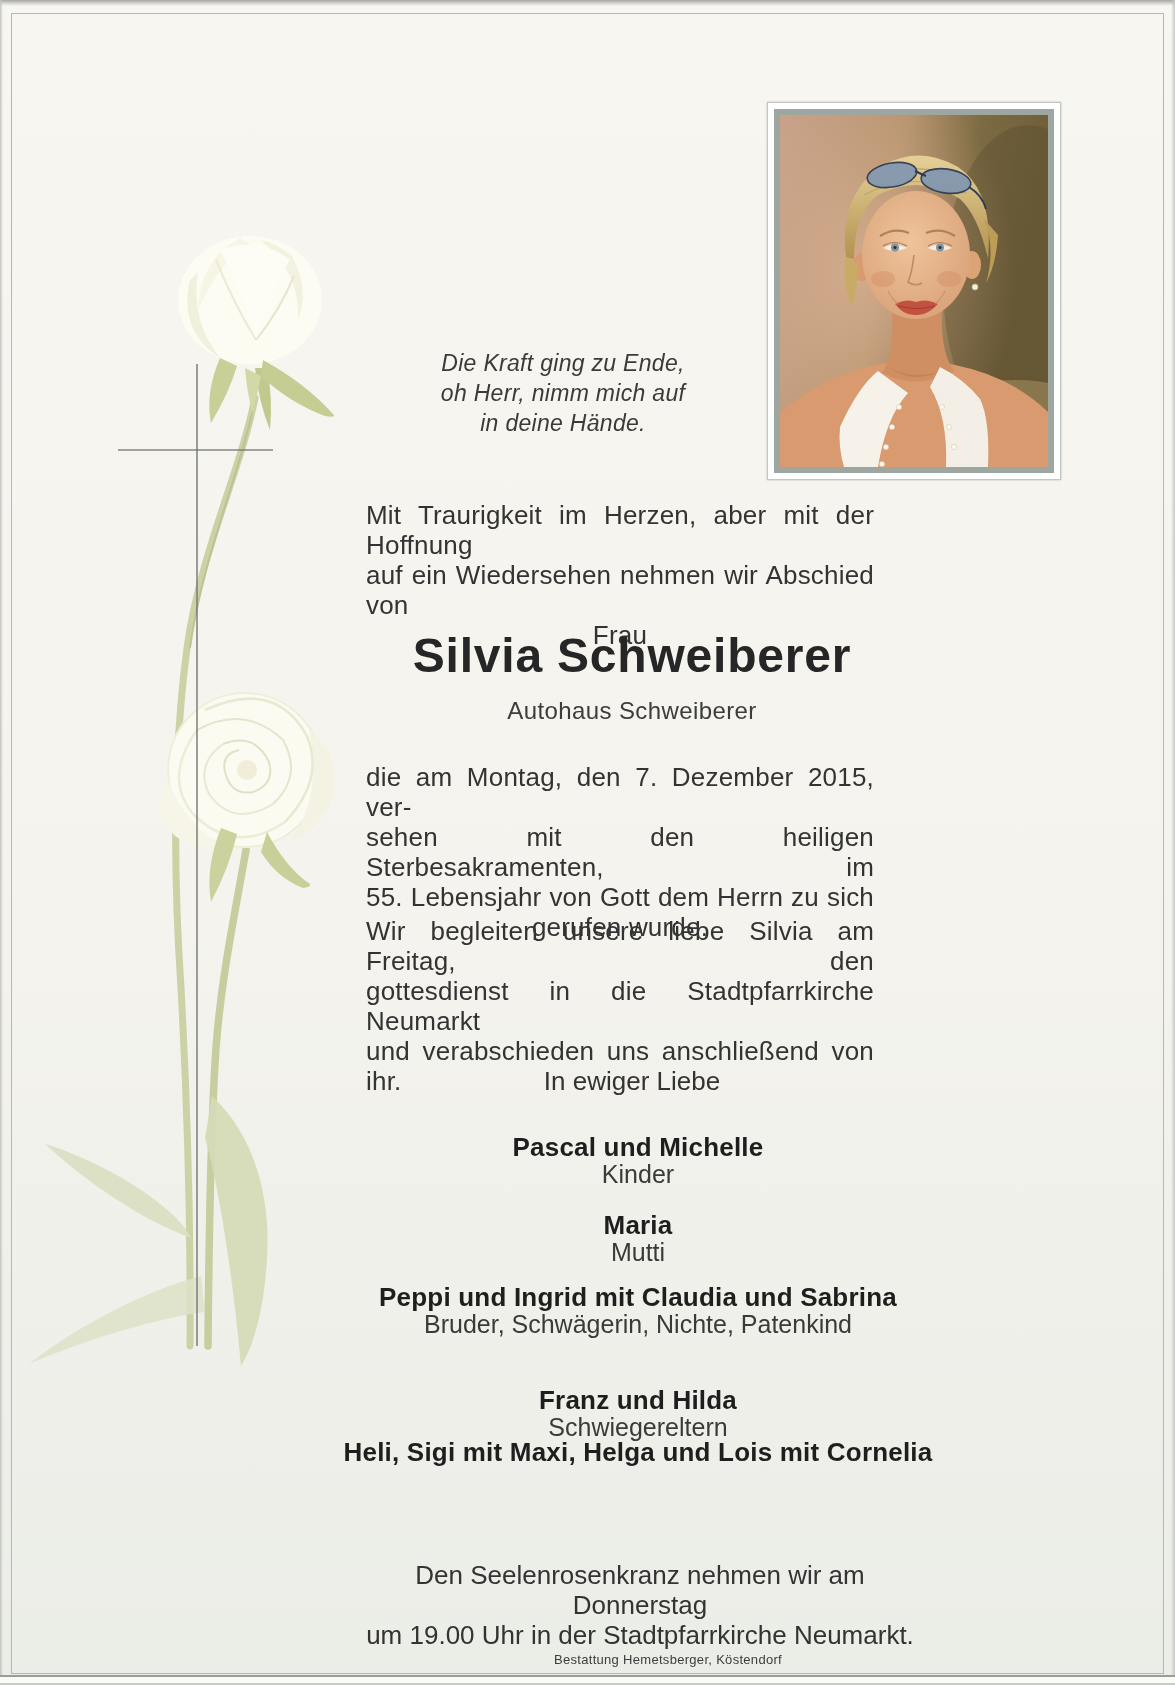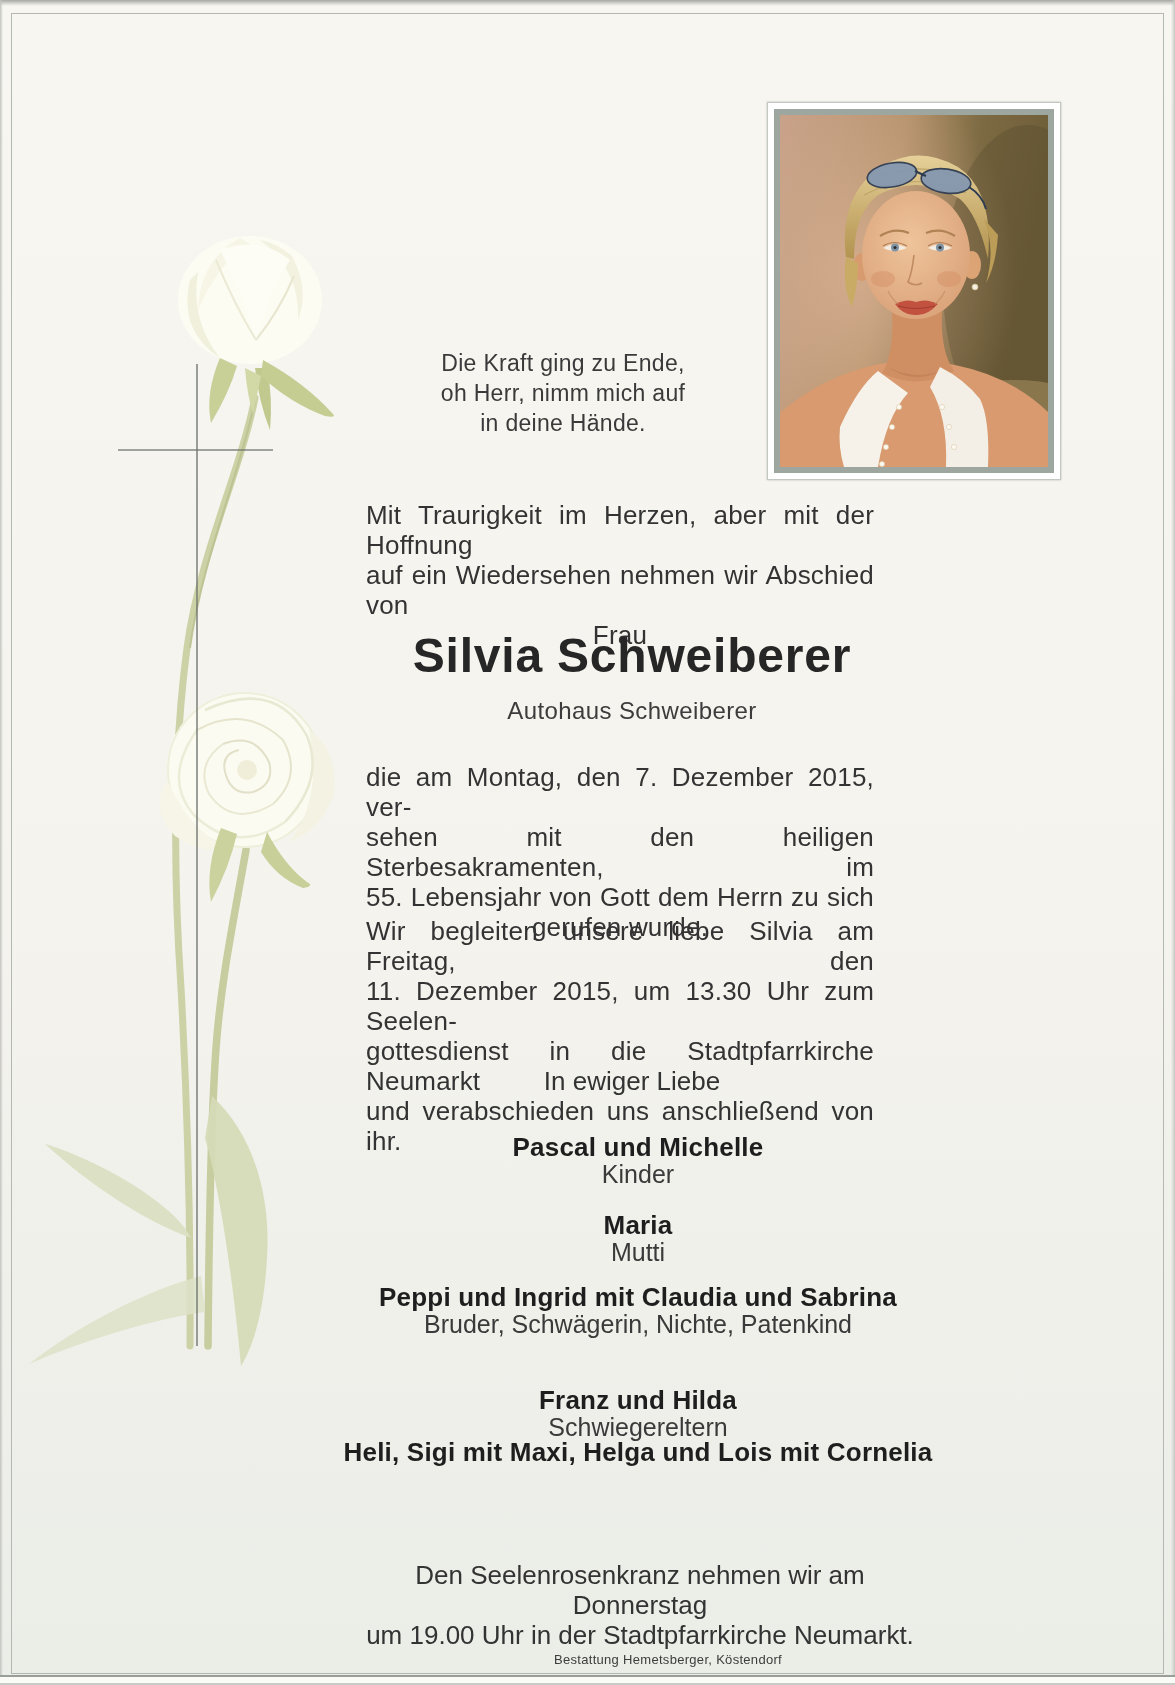--- a/index.html
+++ b/index.html
@@ -23,21 +23,21 @@
   
   .roses{position:absolute;left:15px;top:218px;width:330px;height:1150px;}
   
   .photo-frame{position:absolute;left:767px;top:102px;width:294px;height:378px;
     box-sizing:border-box;background:#ffffff;border:1px solid #c3c7c1;
     box-shadow:0 0 2px rgba(120,125,118,.45);padding:6px;}
   .photo-inner{width:100%;height:100%;box-sizing:border-box;border:6px solid #9da69f;}
   .photo-inner svg{display:block;width:100%;height:100%;}
   
   .quote{position:absolute;left:398px;top:348px;width:330px;text-align:center;
-    font-size:23px;line-height:30px;color:#3a3a3a;letter-spacing:.3px;}
+    font-style:italic;font-size:23px;line-height:30px;color:#3a3a3a;letter-spacing:.3px;}
   .block{position:absolute;left:366px;width:508px;font-size:26px;line-height:30px;
     color:#333;letter-spacing:.2px;}
   .jline{text-align:justify;text-align-last:justify;}
   .cline{text-align:center;}
   .name{position:absolute;left:332px;top:630px;width:600px;text-align:center;
     font-size:48px;line-height:52px;letter-spacing:.8px;color:#262626;font-weight:700;}
   .affiliation{position:absolute;left:332px;top:699px;width:600px;text-align:center;
     font-size:24px;line-height:24px;color:#3c3c3c;letter-spacing:.4px;}
   .closing{position:absolute;left:378px;top:1066px;width:508px;text-align:center;
     font-size:26px;line-height:30px;color:#333;}
@@ -209,21 +209,20 @@
 
   <div class="block" style="top:762px;">
     <div class="jline">die am Montag, den 7. Dezember 2015, ver-</div>
     <div class="jline">sehen mit den heiligen Sterbesakramenten, im</div>
     <div class="jline">55. Lebensjahr von Gott dem Herrn zu sich</div>
     <div class="cline">gerufen wurde.</div>
   </div>
 
   <div class="block" style="top:916px;">
     <div class="jline">Wir begleiten unsere liebe Silvia am Freitag, den</div>
-    <div class="jline">11. Dezember 2015, um 13.30 Uhr zum Seelen-</div>
     <div class="jline">gottesdienst in die Stadtpfarrkirche Neumarkt</div>
     <div class="jline">und verabschieden uns anschließend von ihr.</div>
   </div>
 
   <div class="closing">In ewiger Liebe</div>
 
   <div class="mourner" style="top:1133px;">
     <div class="m-names">Pascal und Michelle</div>
     <div class="m-rel">Kinder</div>
   </div>

